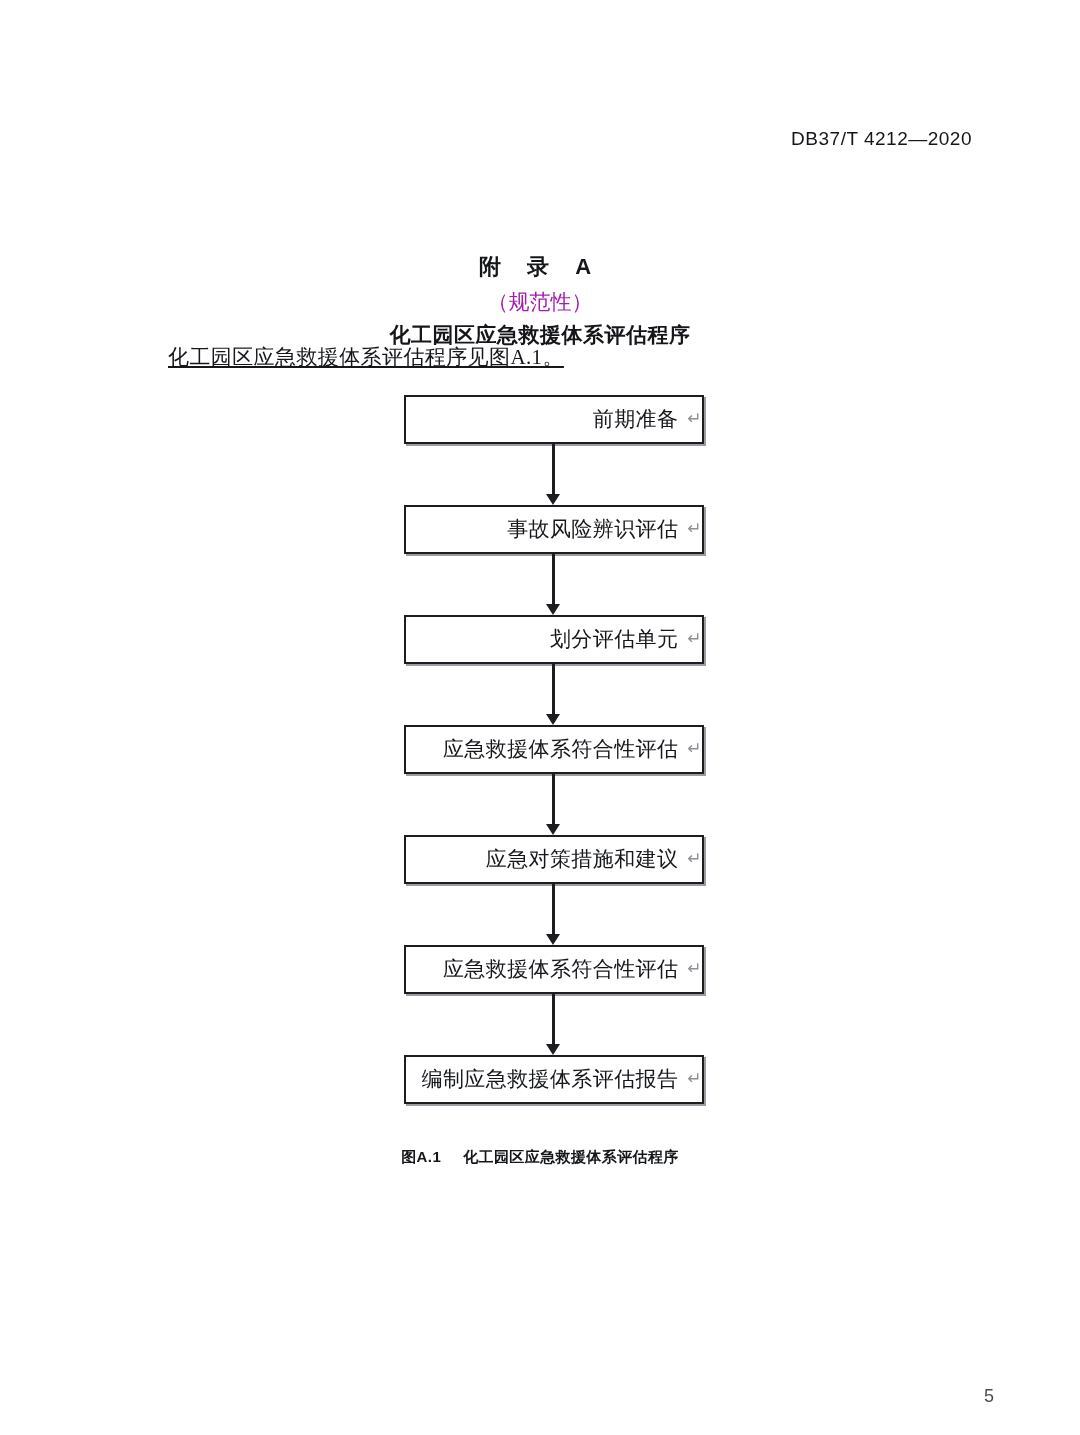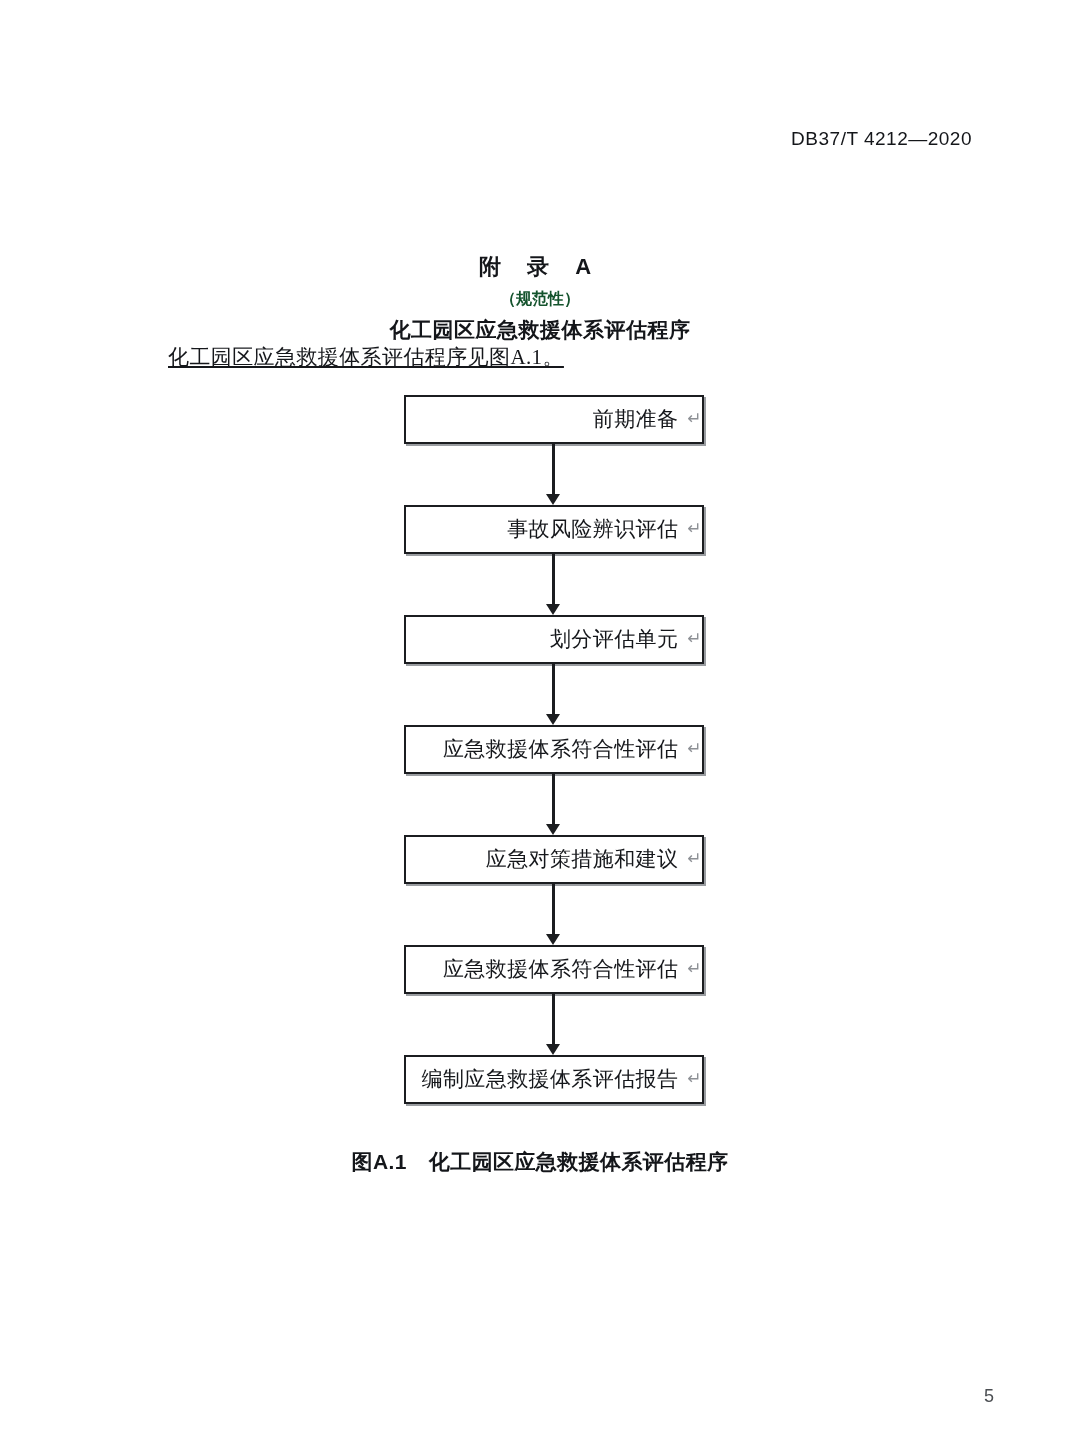--- a/index.html
+++ b/index.html
@@ -42,23 +42,23 @@
     font-family: "Liberation Sans", sans-serif;
     font-size: 22px;
     font-weight: bold;
     letter-spacing: 10px;
     color: #14161a;
     line-height: 1.0;
   }
   .annex-kind {
     margin-top: 13px;
     font-family: "Liberation Sans", sans-serif;
-    font-size: 16px;
-    font-weight: bold;
-    color: #14532d;
+    font-size: 21px;
+    font-weight: normal;
+    color: #a21caf;
     line-height: 1.0;
   }
   .annex-name {
     margin-top: 12px;
     font-family: "Liberation Sans", sans-serif;
     font-size: 21px;
     font-weight: bold;
     letter-spacing: 0.5px;
     color: #14161a;
     line-height: 1.0;
@@ -136,21 +136,21 @@
   }
 
   
   .figure-caption {
     position: absolute;
     top: 1148px;
     left: 0;
     width: 1080px;
     text-align: center;
     font-family: "Liberation Sans", sans-serif;
-    font-size: 21px;
+    font-size: 15px;
     font-weight: bold;
     letter-spacing: 0.4px;
     color: #14161a;
     white-space: nowrap;
   }
   .caption-gap { display: inline-block; width: 22px; }
 
   
   .page-number {
     position: absolute;

